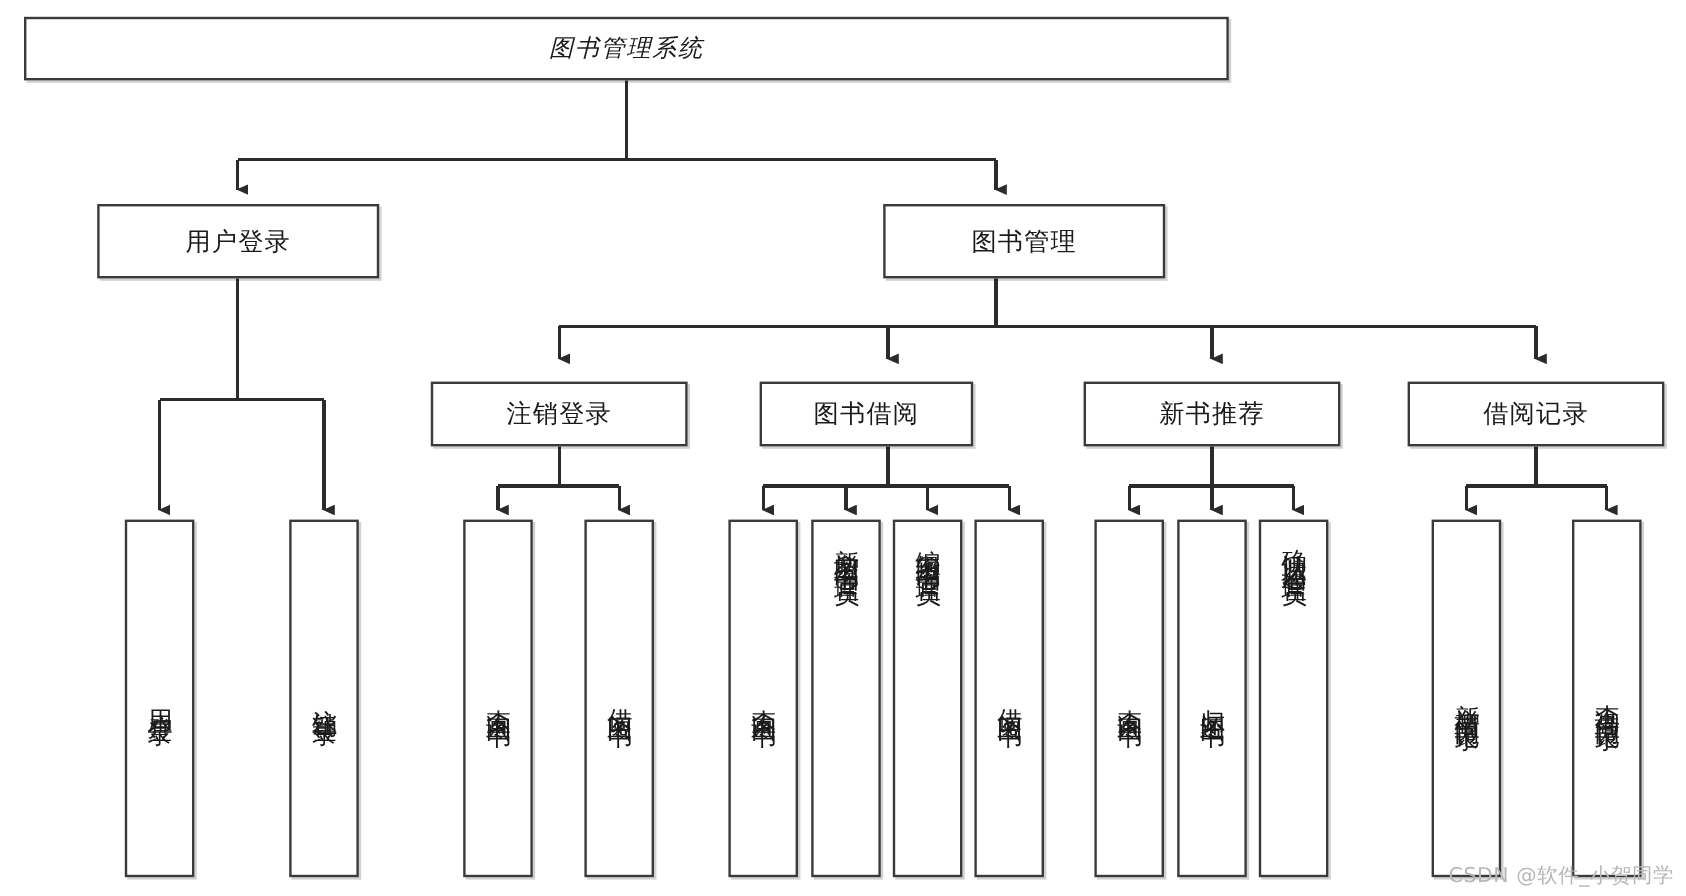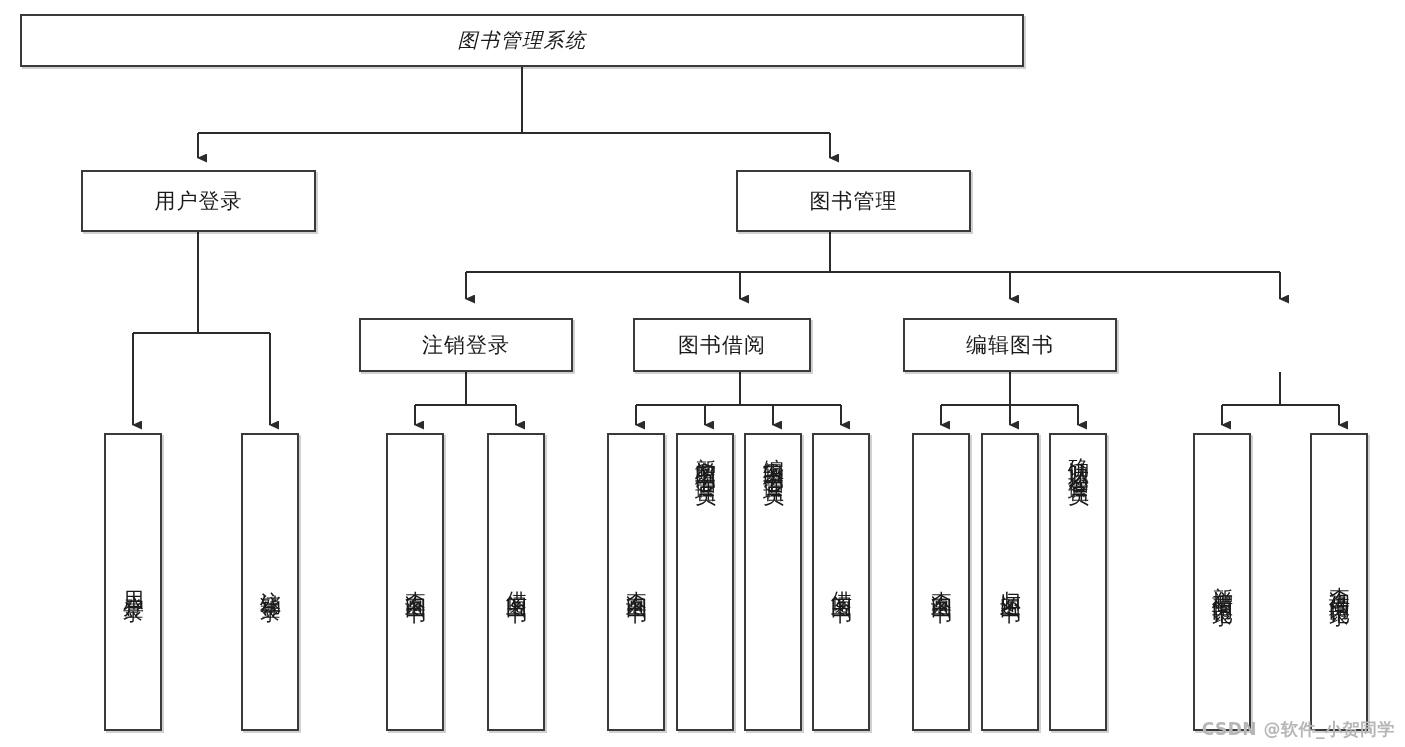--- a/index.html
+++ b/index.html
@@ -71,21 +71,20 @@
   }
   .watermark {
     position: absolute;
     right: 10px;
     bottom: 6px;
     font-size: 17px;
     color: #b6b6b6;
     letter-spacing: 0.5px;
     user-select: none;
     white-space: nowrap;
-    font-weight: bold;
   }
 </style>
 </head>
 <body>
 
 <div id="diagram-root">
 
   <svg id="tree-svg" viewBox="0 0 1405 747">
     <defs>
       <marker id="arrowhead" markerWidth="9" markerHeight="10" refX="4.5" refY="9" orient="auto" markerUnits="userSpaceOnUse">
@@ -147,21 +146,24 @@
     <span class="node-label">图书管理</span>
   </div>
 
   <div class="node-box node-h" style="left:359px; top:318px; width:214px; height:54px;">
     <span class="node-label">注销登录</span>
   </div>
   <div class="node-box node-h" style="left:633px; top:318px; width:178px; height:54px;">
     <span class="node-label">图书借阅</span>
   </div>
   <div class="node-box node-h" style="left:903px; top:318px; width:214px; height:54px;">
-    <span class="node-label">编辑图书</span>
+    <span class="node-label">新书推荐</span>
+  </div>
+  <div class="node-box node-h" style="left:1173px; top:318px; width:214px; height:54px;">
+    <span class="node-label">借阅记录</span>
   </div>
 
   <div class="node-box node-v" style="left:104px; top:433px; width:58px; height:298px;">
     <span class="node-label">用户登录</span>
   </div>
   <div class="node-box node-v" style="left:241px; top:433px; width:58px; height:298px;">
     <span class="node-label">注销登录</span>
   </div>
 
   <div class="node-box node-v" style="left:386px; top:433px; width:58px; height:298px;">

